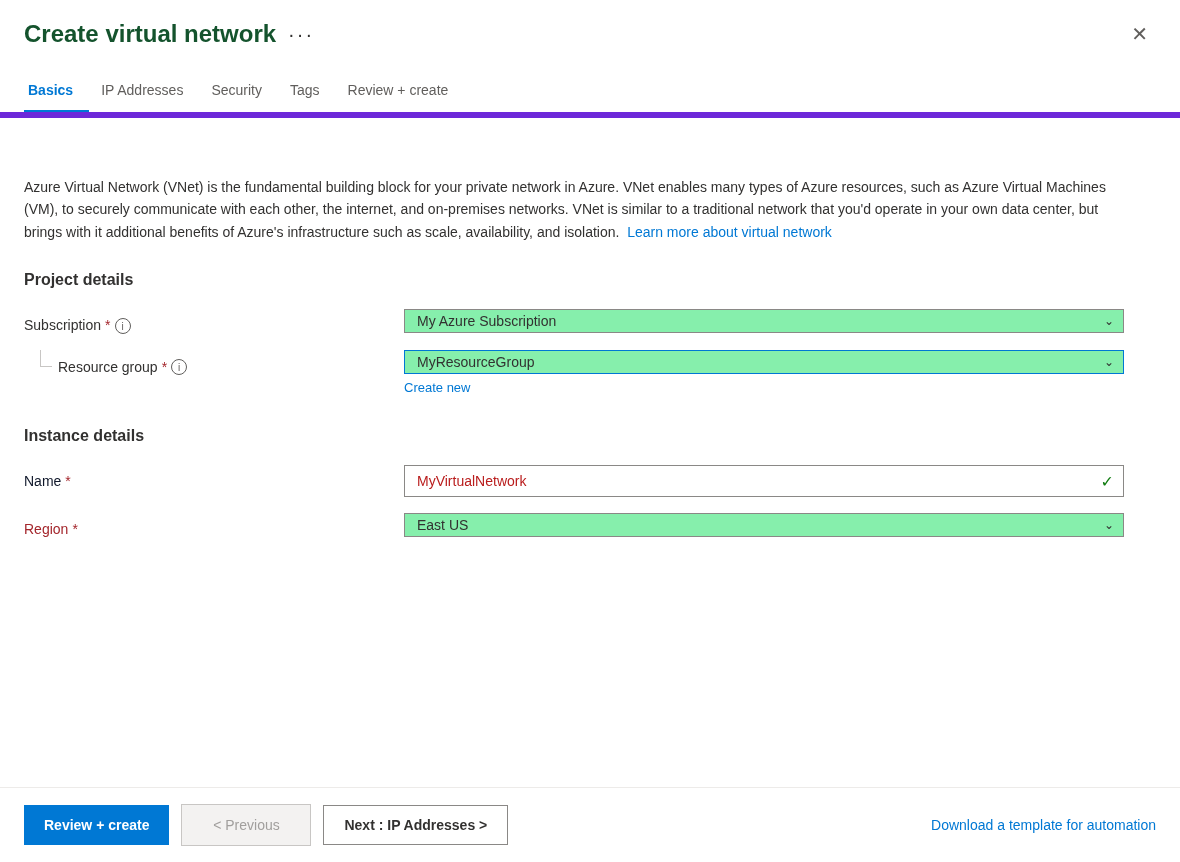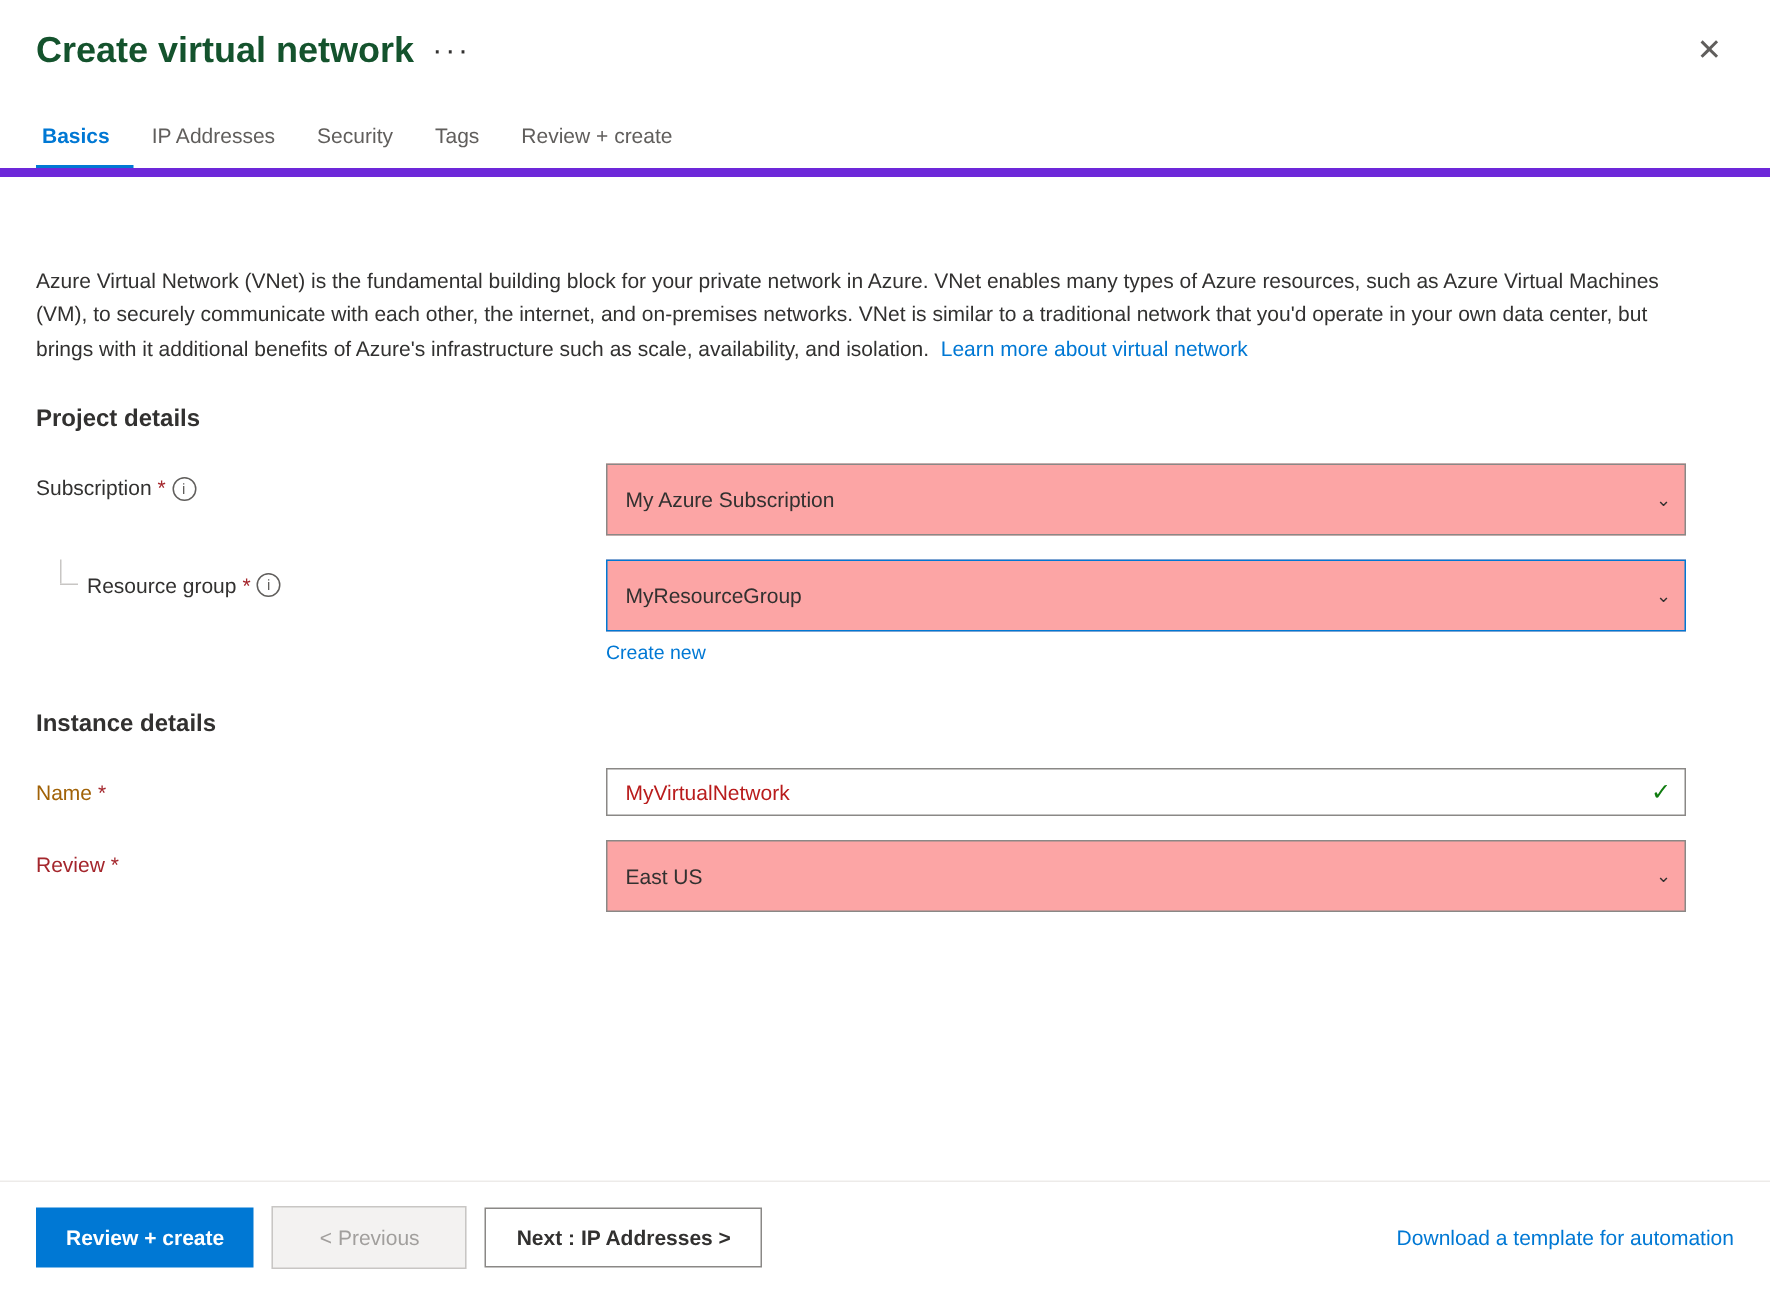--- a/index.html
+++ b/index.html
@@ -159,23 +159,23 @@
       max-width: 720px;
     }
 
     .dropdown-wrapper {
       position: relative;
       width: 100%;
     }
 
     .dropdown-select {
       width: 100%;
-      height: 48px;
+      height: 24px;
       border: 1px solid #8a8886;
-      background: #fca5a5;
+      background: #86efac;
       padding: 0 32px 0 12px;
       font-size: 14px;
       color: #323130;
       cursor: pointer;
       appearance: none;
       -webkit-appearance: none;
     }
 
     .dropdown-select.focused-border {
       border: 1px solid #0078d4;
@@ -365,34 +365,34 @@
           <a class="create-new-link" href="#">Create new</a>
         </div>
       </div>
     </div>
 
     <div class="form-section">
       <div class="section-title">Instance details</div>
 
       <div class="form-row">
         <div class="form-label-col">
-          <span class="form-label" style="color:#a16207;">Name</span>
+          <span class="form-label" style="color:#0f172a;">Name</span>
           <span class="required-star">*</span>
         </div>
         <div class="form-control-col">
           <div class="text-input-wrapper">
             <input type="text" class="text-input" value="MyVirtualNetwork" style="">
             <span class="valid-check">✓</span>
           </div>
         </div>
       </div>
 
       <div class="form-row">
         <div class="form-label-col">
-          <span class="form-label" style="color:#a4262c;">Review</span>
+          <span class="form-label" style="color:#a4262c;">Region</span>
           <span class="required-star">*</span>
         </div>
         <div class="form-control-col">
           <div class="dropdown-wrapper">
             <select class="dropdown-select">
               <option>East US</option>
               <option>East US 2</option>
               <option>West US</option>
               <option>West US 2</option>
               <option>Central US</option>

